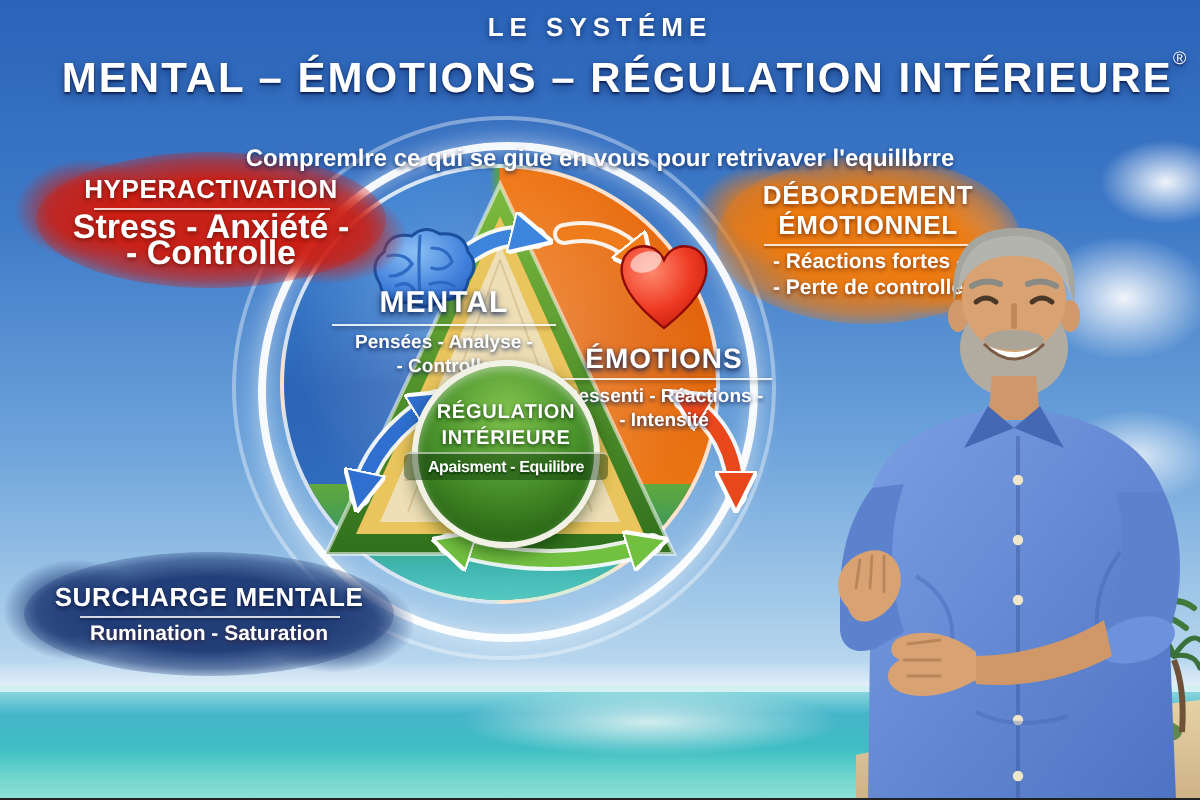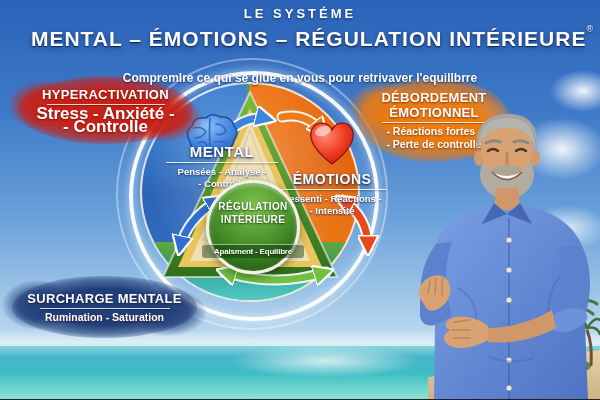--- a/index.html
+++ b/index.html
@@ -56,21 +56,21 @@
   .triangle-svg{position:absolute;left:140px;top:80px;width:220px;height:210px;z-index:2;}
 
   
   .badge{position:absolute;left:206px;top:180px;width:94px;height:94px;border-radius:50%;z-index:3;
          border:3px solid #f2f1e6;box-sizing:border-box;
          background:radial-gradient(circle at 50% 26%,#7fc24d 0%,#49912b 48%,#2a6715 82%,#1f5410 100%);
          box-shadow:0 3px 8px rgba(0,30,0,.45), inset 0 2px 4px rgba(255,255,255,.4);
          display:flex;flex-direction:column;align-items:center;padding-top:17px;text-align:center;}
   .badge .t1,.badge .t2{font-size:10px;font-weight:bold;letter-spacing:.4px;line-height:13px;
          text-shadow:0 1px 2px rgba(0,40,0,.8);}
-  .badge .band{margin-top:18px;font-size:8px;font-weight:bold;letter-spacing:-.2px;white-space:nowrap;
+  .badge .band{margin-top:0;font-size:8px;font-weight:bold;letter-spacing:-.2px;white-space:nowrap;
          padding:2px 12px;border-radius:3px;background:rgba(8,48,4,.42);
          border-top:1px solid rgba(255,255,255,.55);text-shadow:0 1px 1px rgba(0,40,0,.8);}
 
   
   .node{position:absolute;text-align:center;z-index:3;white-space:nowrap;}
   .node .nt{font-weight:bold;text-shadow:0 1px 2px rgba(10,30,80,.85),0 2px 4px rgba(10,30,80,.5);}
   .node .rule{height:1px;background:rgba(255,255,255,.85);margin:2px 10px 3px;box-shadow:0 1px 2px rgba(0,0,0,.4);}
   .node .nl{font-size:9.5px;font-weight:bold;line-height:12px;text-shadow:0 1px 2px rgba(10,30,80,.9);}
   .node-mental{left:156px;top:143px;width:132px;}
   .node-mental .nt{font-size:15px;letter-spacing:.5px;}

